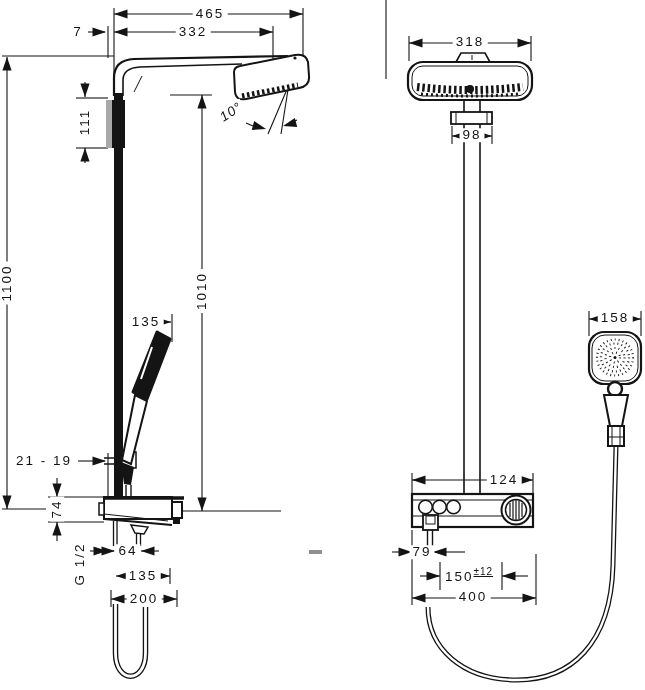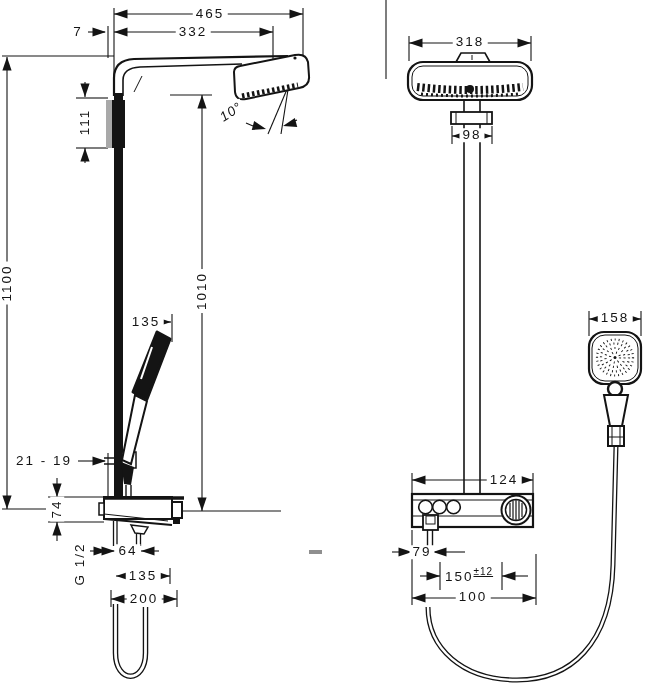--- a/index.html
+++ b/index.html
@@ -241,15 +241,15 @@
 <div class="lbl v" style="left:80px;top:564px">G 1/2</div>
 <div class="lbl" style="left:128px;top:551px">64</div>
 <div class="lbl" style="left:143px;top:576px">135</div>
 <div class="lbl" style="left:144px;top:599px">200</div>
 <div class="lbl" style="left:470px;top:42px">318</div>
 <div class="lbl" style="left:472px;top:135px">98</div>
 <div class="lbl" style="left:615px;top:318px">158</div>
 <div class="lbl" style="left:504px;top:480px">124</div>
 <div class="lbl" style="left:422px;top:552px">79</div>
 <div class="lbl" style="left:469px;top:575px"><span>150</span><sup>±12</sup></div>
-<div class="lbl" style="left:473px;top:597px">100</div>
+<div class="lbl" style="left:473px;top:597px">400</div>
 
 </div>
 
 </body></html>

